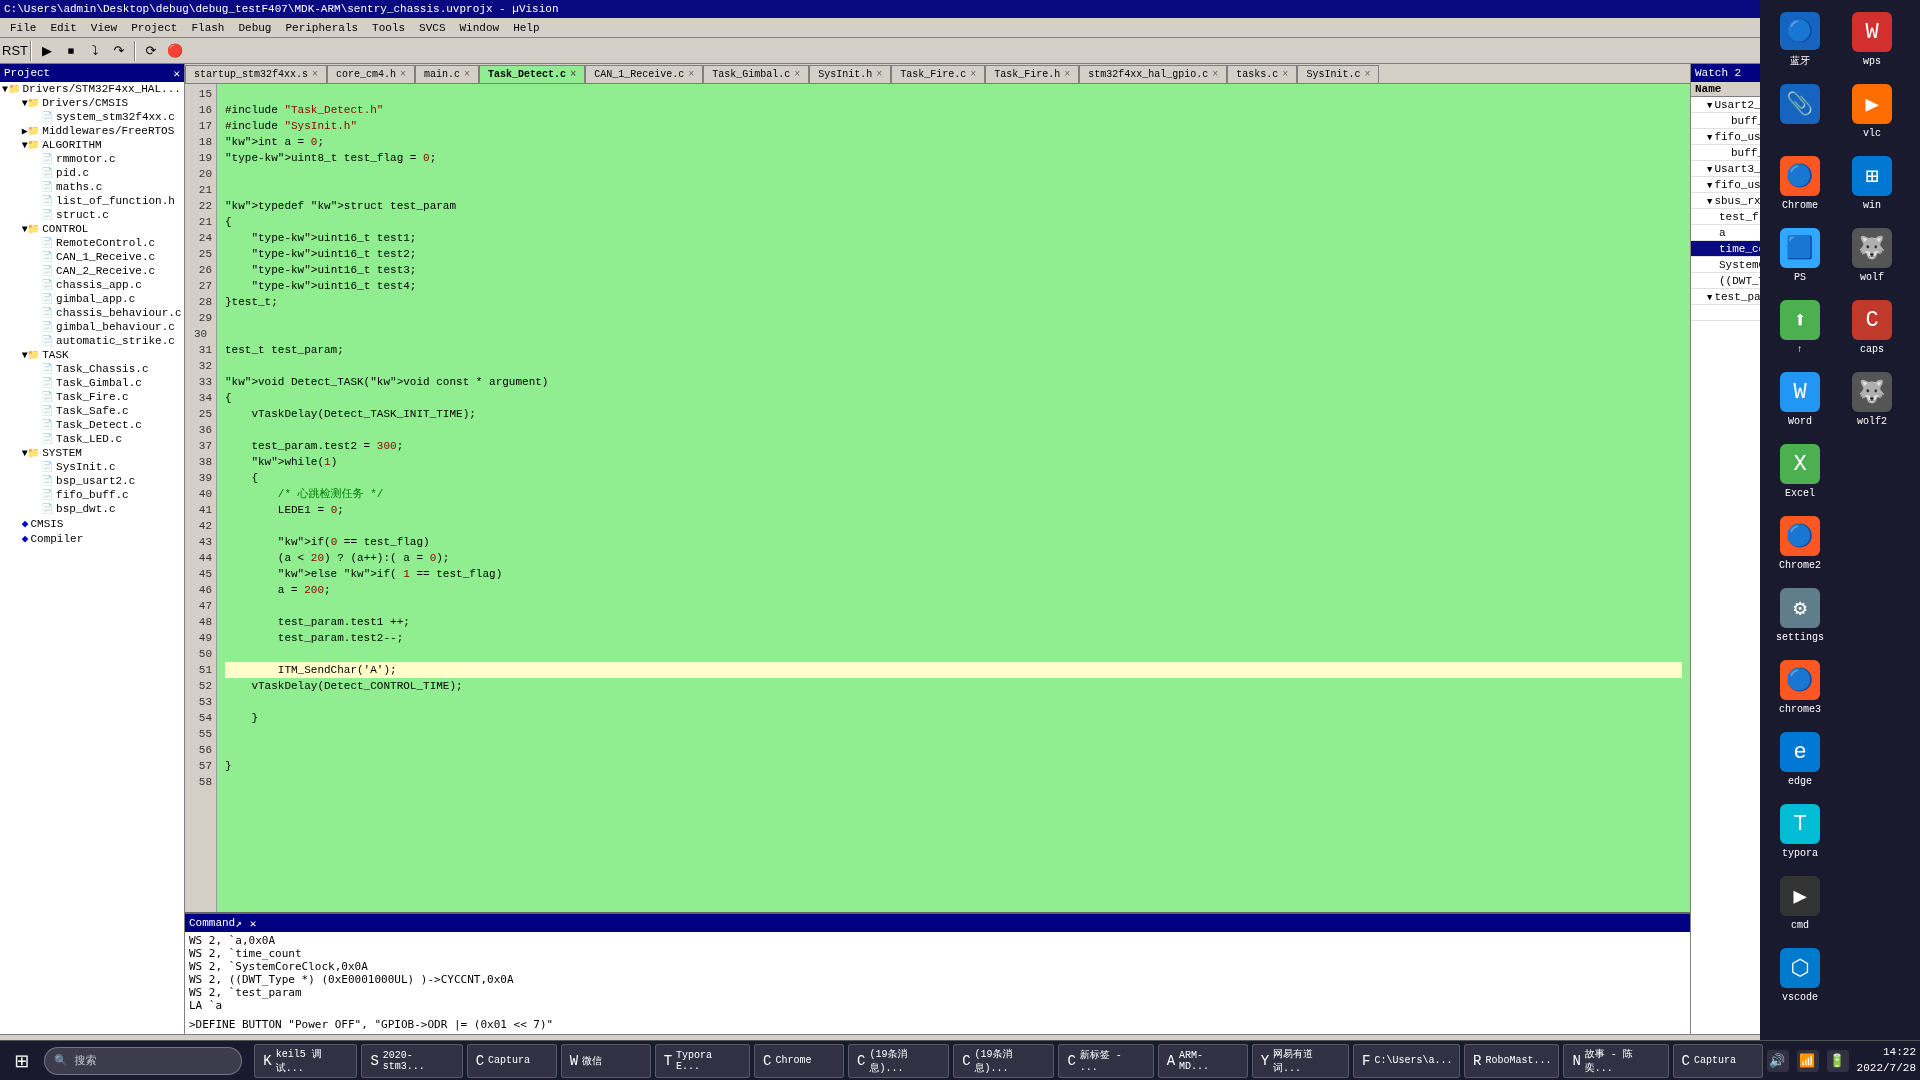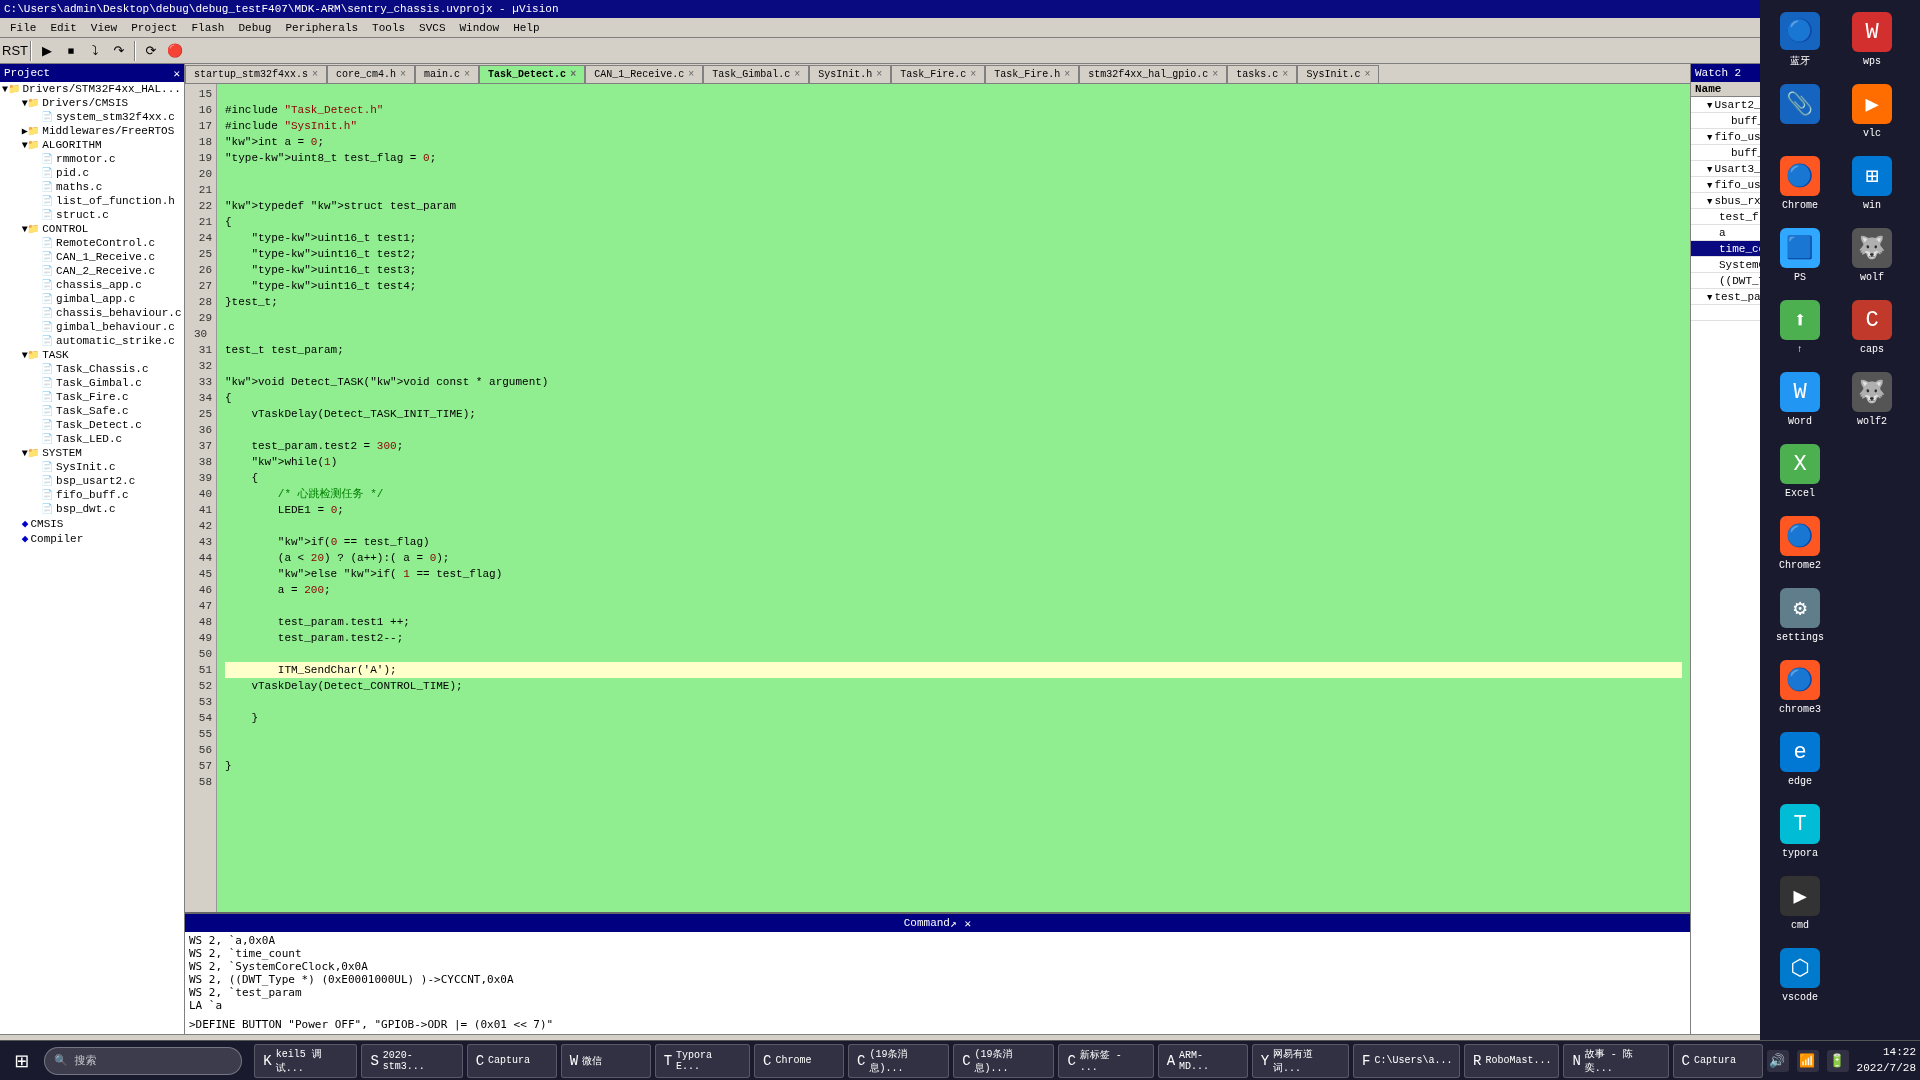--- a/index.html
+++ b/index.html
@@ -58,21 +58,21 @@
     .watch-row.selected { background: #0a0a80; color: white; }
     .watch-cell { padding: 1px 4px; border-right: 1px solid #e0e0e0; overflow: hidden; text-overflow: ellipsis; white-space: nowrap; }
     .watch-cell.name { width: 140px; }
     .watch-cell.value { flex: 1; font-size: 10px; }
     .watch-indent { display: inline-block; width: 12px; }
     .watch-expand { font-size: 9px; margin-right: 2px; }
     .enter-expr { color: #999; font-style: italic; font-size: 11px; padding: 2px 4px; }
     
     
     #status-bar { background: #d4d0c8; height: 20px; display: flex; align-items: center; padding: 0 8px; font-size: 11px; border-top: 1px solid #808080; gap: 20px; }
-    #command-header { background: #000080; color: white; height: 18px; display: flex; align-items: center; justify-content: center; padding: 4px 4px; font-size: 11px; }
+    #command-header { background: #000080; color: white; height: 18px; display: flex; align-items: center; justify-content: flex-start; padding: 4px 4px; font-size: 11px; }
     #command-output { flex: 1; background: white; overflow-y: auto; padding: 2px 4px; font-size: 11px; font-family: 'Consolas', monospace; }
     #command-input { height: 20px; border-top: 1px solid #808080; padding: 2px 4px; font-size: 11px; font-family: 'Consolas', monospace; background: white; border: none; outline: none; width: 100%; }
     
     
     ::-webkit-scrollbar { width: 12px; height: 12px; }
     ::-webkit-scrollbar-track { background: #d4d0c8; }
     ::-webkit-scrollbar-thumb { background: #808080; border: 1px solid #d4d0c8; }
     
     
     #taskbar { position: fixed; bottom: 0; left: 0; width: 1920px; height: 40px; background: #1a1a2e; display: flex; align-items: center; padding: 0 4px; gap: 4px; border-top: 1px solid #555; z-index: 100; }

